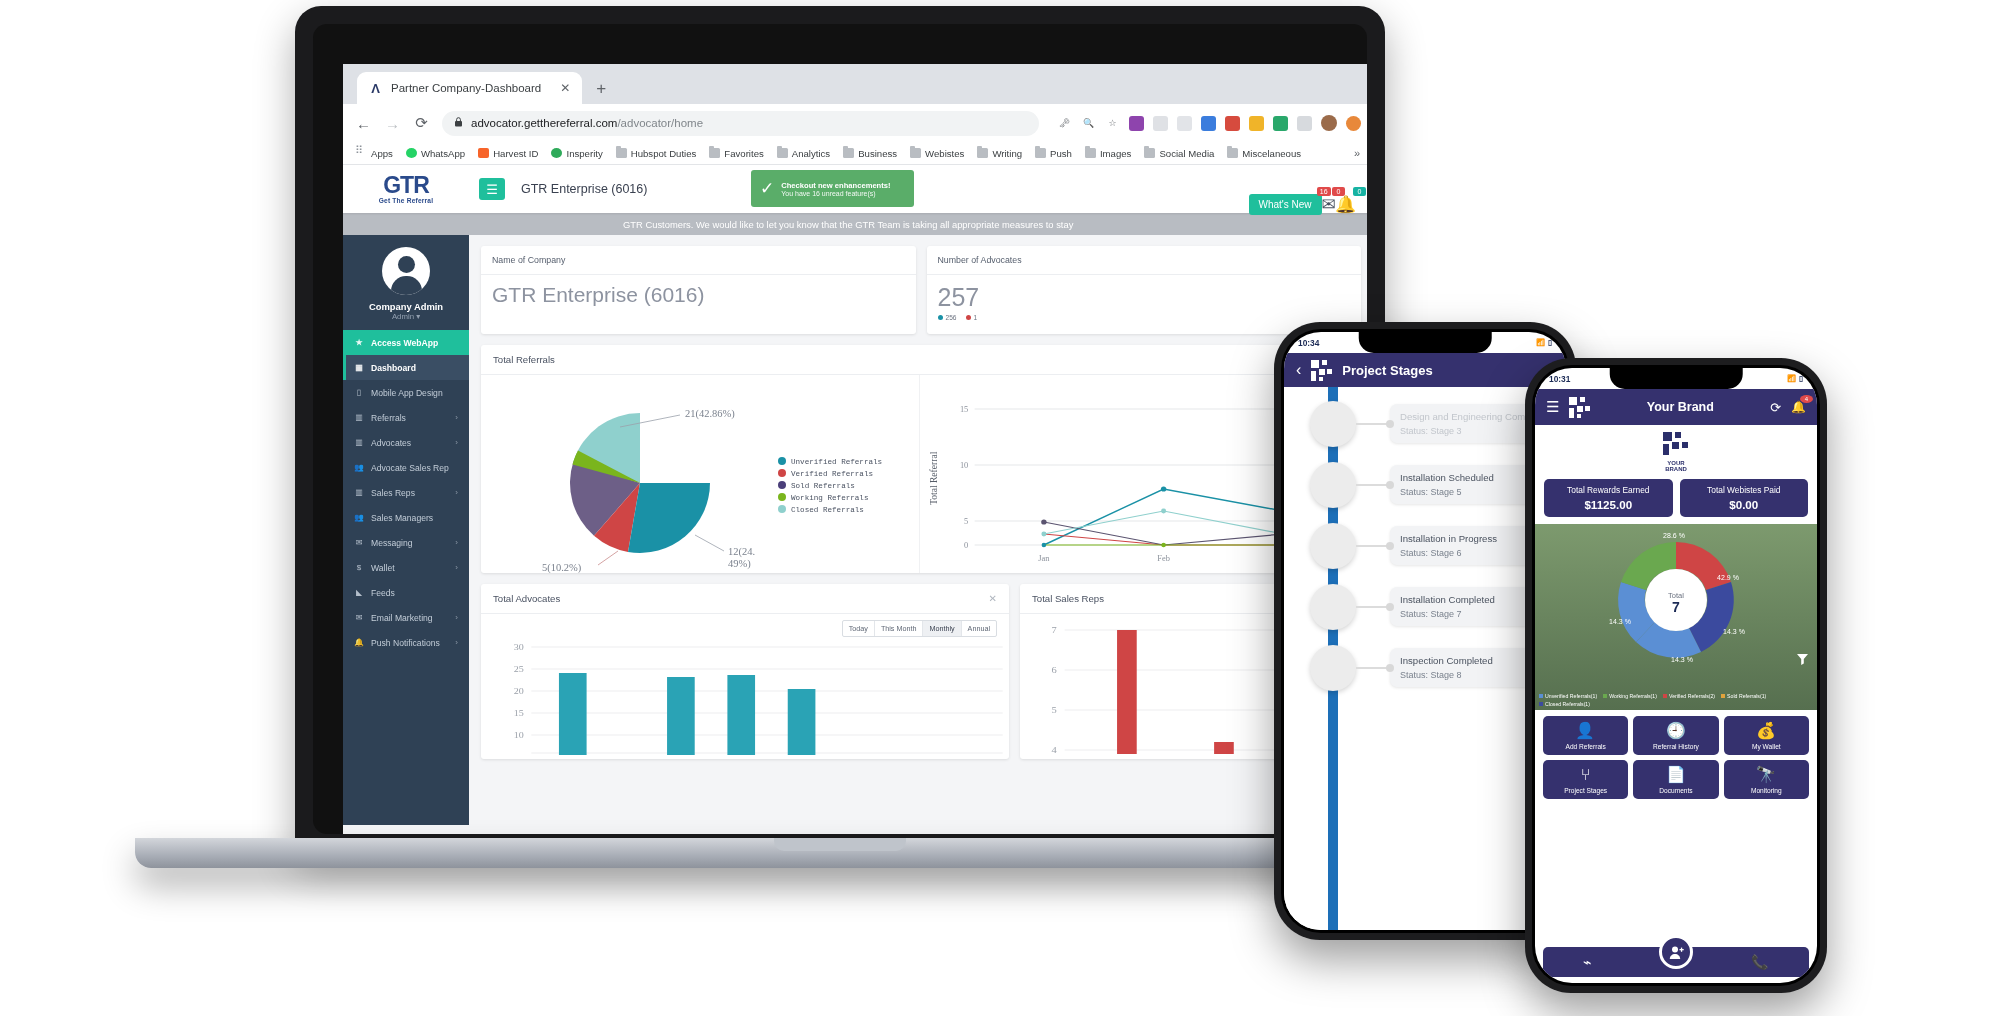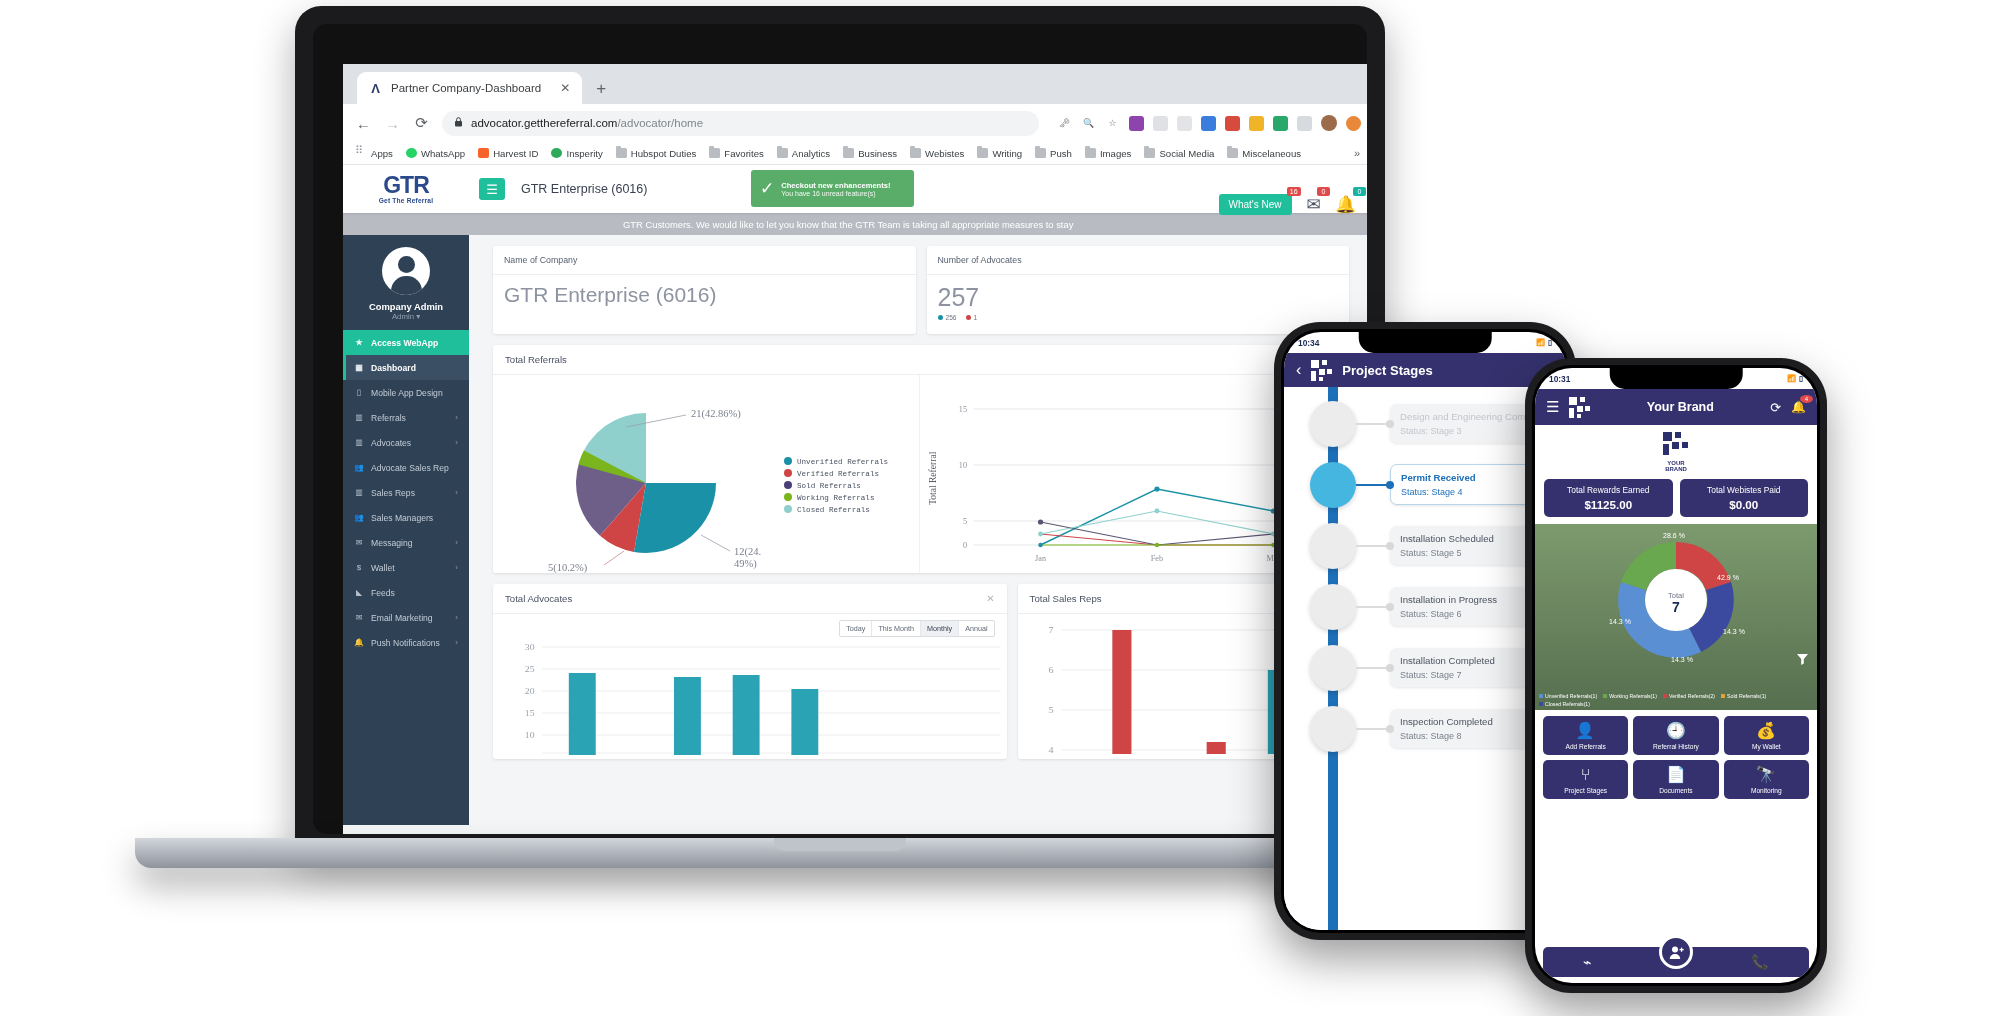--- a/index.html
+++ b/index.html
@@ -73,21 +73,21 @@
     font-family:"Liberation Sans", sans-serif; line-height:1; }
   .gtr-sub { font-size:6.6px; font-weight:bold; color:#2a4a8b; letter-spacing:.2px; }
   .burger { width:26px; height:22px; background:#1fbf9c; border-radius:3px; color:#fff;
     display:flex; align-items:center; justify-content:center; font-size:13px; margin-left:10px; }
   .ent-name { font-size:12.5px; color:#3a4150; margin-left:16px; }
   .toast { position:absolute; left:408px; top:5px; width:163px; height:37px; background:#5aad69;
     border-radius:3px; color:#fff; display:flex; align-items:center; gap:7px; padding:0 9px; }
   .toast-check { font-size:17px; }
   .toast t1 { display:block; font-size:7.6px; font-weight:bold; }
   .toast t2 { display:block; font-size:7px; opacity:.92; }
-  .hdr-right { margin-left:auto; display:flex; align-items:center; gap:15px; padding-right:16px;margin-top:30px; }
+  .hdr-right { margin-left:auto; display:flex; align-items:center; padding-right:16px;margin-top:30px; }
   .whatsnew { position:relative; background:#1fbf9c; color:#fff; font-size:10px;
     border-radius:3px; padding:5px 10px; }
   .badge { position:absolute; top:-7px; right:-9px; background:#e04a4a; color:#fff;
     font-size:7px; border-radius:2px; padding:1px 3px; min-width:13px; text-align:center;}
   .badge.teal{ background:#17b3a3; }
   .hicon { position:relative; font-size:17px; color:#4a5262; }
   .marquee { background:#b8bcc2; height:22px; display:flex; align-items:center;
     padding-left:280px; font-size:9.4px; color:#fff; white-space:nowrap; overflow:hidden; }
 
   .app-body { display:flex; height:590px; }
@@ -99,21 +99,21 @@
   .pic::after{content:"";position:absolute;left:50%;top:29px;width:31px;height:20px;margin-left:-15.5px;border-radius:15px 15px 0 0;background:#2f4155;}
   .pname { font-size:9.4px; color:#fff; font-weight:bold; }
   .prole { font-size:7.8px; color:#93a0b0; }
   .mi { display:flex; align-items:center; gap:7px; height:25px; padding:0 11px;
     font-size:8.6px; color:#c3cdd8; white-space:nowrap; }
   .mi .mic { width:10px; font-size:8px; text-align:center; opacity:.9; }
   .mi .car { margin-left:auto; font-size:8px; opacity:.6; }
   .mi.active { background:#1fbf9c; color:#fff; font-weight:bold; }
   .mi.current { background:#3a4e64; color:#fff; font-weight:bold; border-left:3px solid #1fbf9c; padding-left:8px;}
 
-  .content { flex:1; padding:11px 24px; overflow:hidden; }
+  .content { flex:1; padding:11px 12px; overflow:hidden; }
   .kpi-row { display:flex; gap:11px; margin-bottom:11px; }
   .card { background:#fff; border-radius:3px; box-shadow:0 1px 3px rgba(0,0,0,.10); }
   .kpi { flex:1; }
   .kpi-h { font-size:8.8px; color:#555e6d; padding:9px 11px; border-bottom:1px solid #eceef1; }
   .kpi-b { padding:9px 11px 13px; }
   .kpi-v { font-size:25px; color:#8d93a0; font-weight:300; line-height:1.05; }
   .kpi-v.big { font-size:21px; }
   .dots { display:flex; gap:9px; margin-top:4px; }
   .dot { display:flex; align-items:center; gap:3px; font-size:6.6px; color:#6d7482; }
   .dt { width:5px; height:5px; border-radius:50%; }
@@ -623,30 +623,20 @@
               <span class="node"></span>
               <span class="conn">
                 <i></i>
               </span>
               <div class="sbox">
                 <div class="st-t faded">Design and Engineering Completed</div>
                 <div class="st-s faded">Status: Stage 3</div>
               </div>
             </div>
             <div class="stage-row">
-              <span class="node on"></span>
-              <span class="conn on">
-                <i></i>
-              </span>
-              <div class="sbox on">
-                <div class="st-t">Permit Received</div>
-                <div class="st-s">Status: Stage 4</div>
-              </div>
-            </div>
-            <div class="stage-row">
               <span class="node"></span>
               <span class="conn">
                 <i></i>
               </span>
               <div class="sbox">
                 <div class="st-t">Installation Scheduled</div>
                 <div class="st-s">Status: Stage 5</div>
               </div>
             </div>
             <div class="stage-row">

